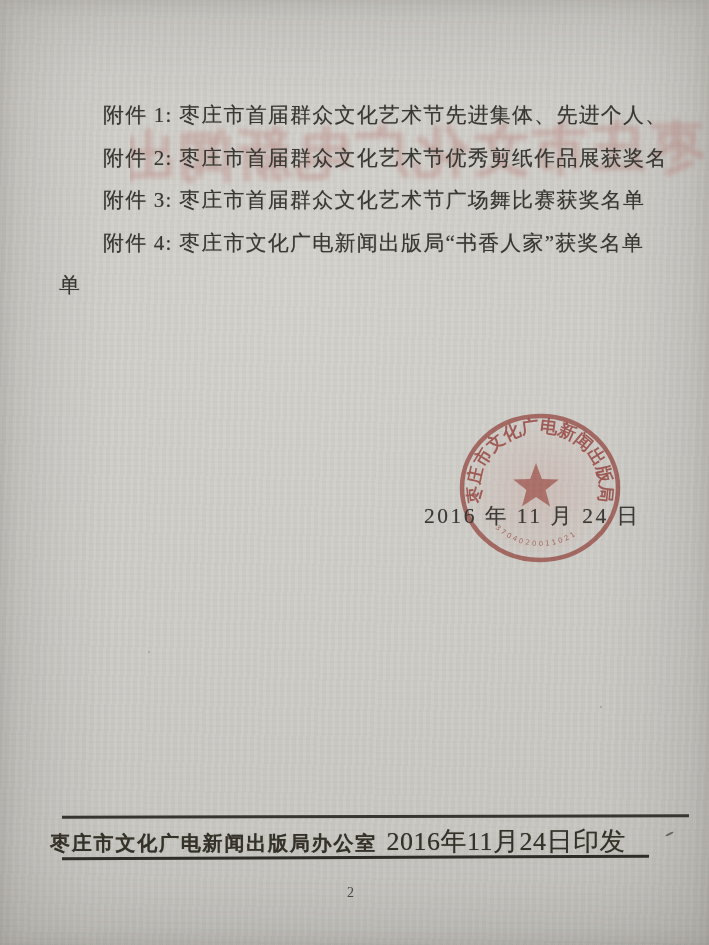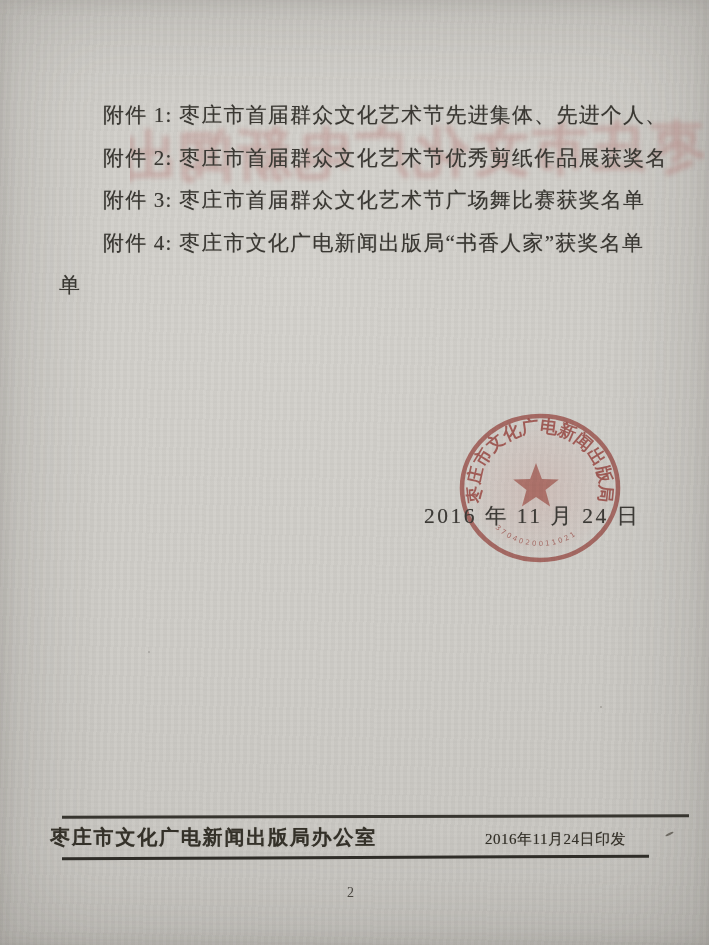--- a/index.html
+++ b/index.html
@@ -65,21 +65,21 @@
   .rule-bottom{
     position:absolute; left:62px; top:856px; width:587px; height:3px;
     background:#2f2d28; transform:rotate(-0.25deg);
   }
   .colophon{
     position:absolute; left:50px; top:824px; width:576px;
     display:flex; justify-content:space-between; align-items:baseline;
     color:#343129; text-shadow:0 0 0.7px rgba(52,49,41,0.55);
   }
   .colophon .issuer{font-size:20px; font-weight:600; letter-spacing:1.8px; white-space:nowrap;}
-  .colophon .printed{font-size:15px; letter-spacing:0.5px; white-space:nowrap;}
+  .colophon .printed{font-size:26px; letter-spacing:0.5px; white-space:nowrap;}
   .page-num{
     position:absolute; left:347px; top:885px;
     font-size:14px; color:#4a4741;
   }
   .speck{position:absolute; background:#5a554e; border-radius:50%;}
   .s1{left:665px; top:833px; width:9px; height:2px; transform:rotate(-28deg); opacity:.8;}
   .s2{left:600px; top:706px; width:2px; height:2px; opacity:.35;}
   .s3{left:148px; top:651px; width:2px; height:2px; opacity:.3;}
 </style>
 </head>

